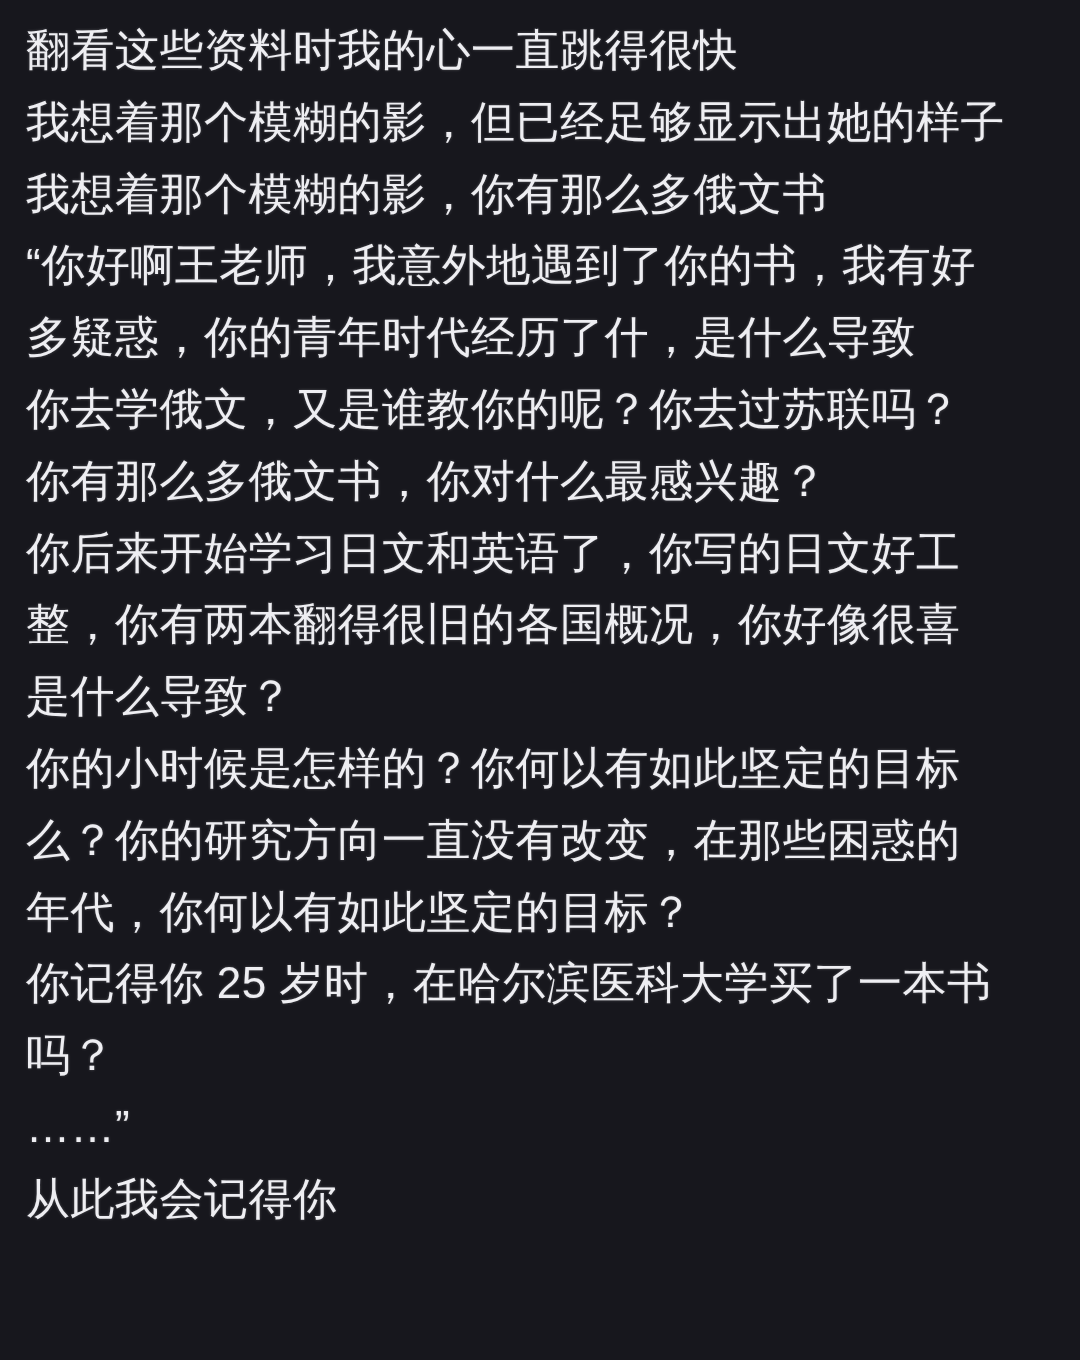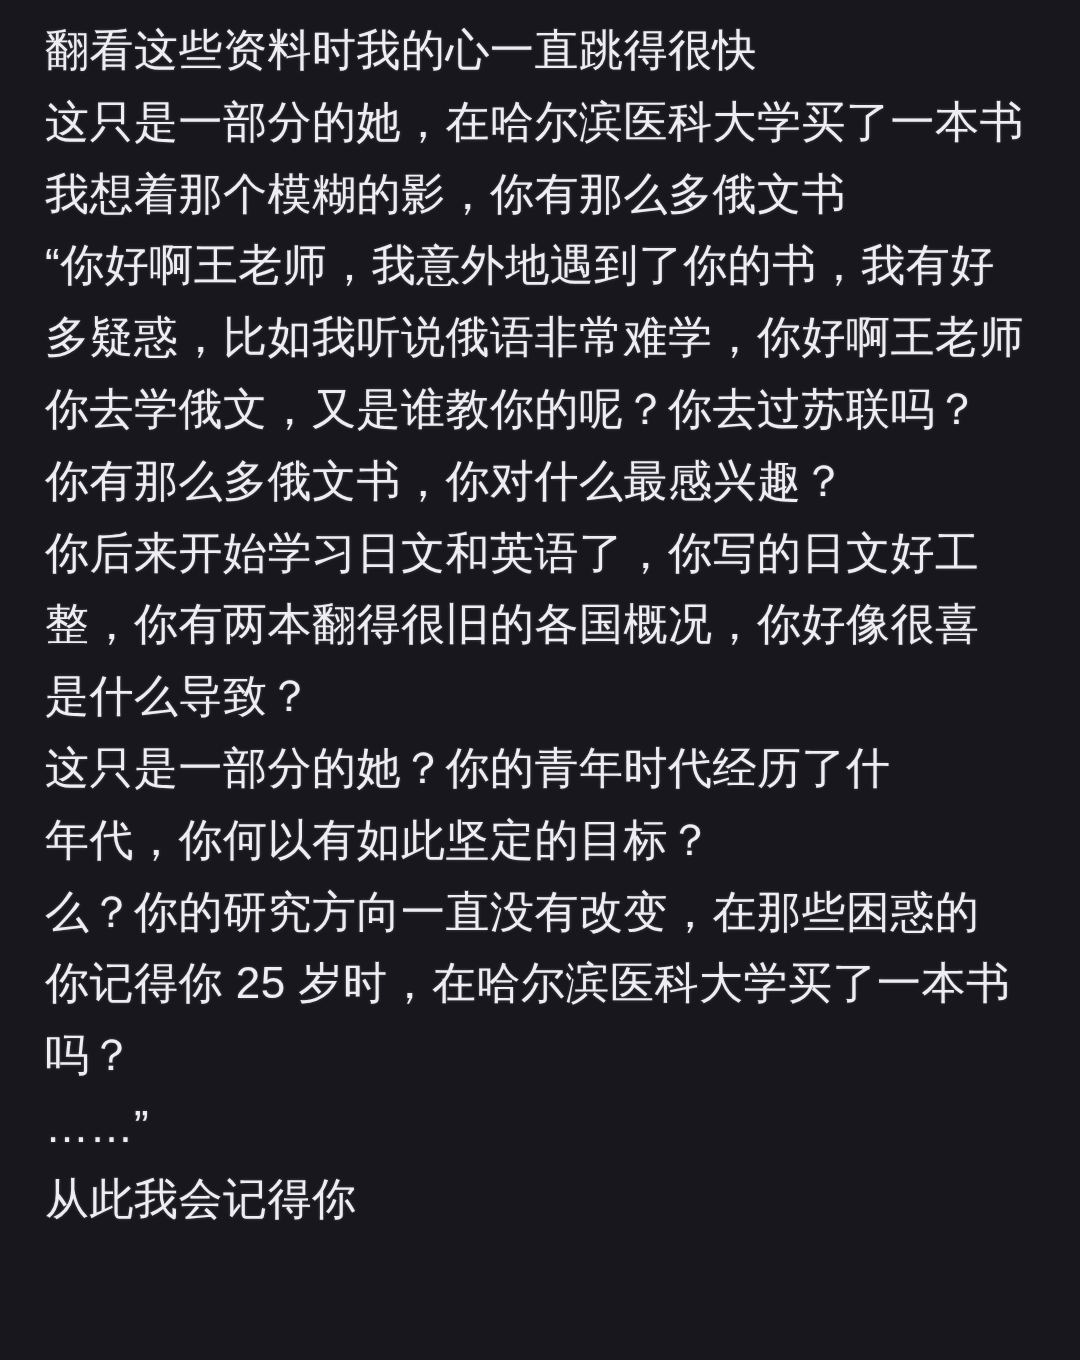--- a/index.html
+++ b/index.html
@@ -9,48 +9,48 @@
   body {
     width: 1080px;
     height: 1360px;
     background: #17171d;
     overflow: hidden;
   }
   .post {
     box-sizing: border-box;
     width: 1000px;
     height: 1360px;
-    padding: 14px 20px 0 45px;
+    padding: 14px 20px 0 26px;
     font-family: "Liberation Sans", sans-serif;
     font-weight: 400;
     color: #eeeef2;
     font-size: 44px;
     letter-spacing: 0.5px;
     text-shadow: 0 0 3px rgba(232, 232, 238, 0.28);
   }
   .line {
     height: 71.8px;
     line-height: 71.8px;
     white-space: nowrap;
   }
 </style>
 </head>
 <body style="background: rgb(23, 23, 29);">
 
 <main class="post" style="color: rgb(238, 238, 242);">
   <div class="line">翻看这些资料时我的心一直跳得很快</div>
-  <div class="line">这只是一部分的她，在哈尔滨医科大学买了一本书</div>
+  <div class="line">我想着那个模糊的影，但已经足够显示出她的样子</div>
   <div class="line">我想着那个模糊的影，你有那么多俄文书</div>
   <div class="line">“你好啊王老师，我意外地遇到了你的书，我有好</div>
-  <div class="line">多疑惑，比如我听说俄语非常难学，你好啊王老师</div>
+  <div class="line">多疑惑，你的青年时代经历了什，是什么导致</div>
   <div class="line">你去学俄文，又是谁教你的呢？你去过苏联吗？</div>
   <div class="line">你有那么多俄文书，你对什么最感兴趣？</div>
   <div class="line">你后来开始学习日文和英语了，你写的日文好工</div>
   <div class="line">整，你有两本翻得很旧的各国概况，你好像很喜</div>
   <div class="line">是什么导致？</div>
-  <div class="line">这只是一部分的她？你的青年时代经历了什</div>
+  <div class="line">你的小时候是怎样的？你何以有如此坚定的目标</div>
+  <div class="line">么？你的研究方向一直没有改变，在那些困惑的</div>
   <div class="line">年代，你何以有如此坚定的目标？</div>
-  <div class="line">么？你的研究方向一直没有改变，在那些困惑的</div>
   <div class="line">你记得你 25 岁时，在哈尔滨医科大学买了一本书</div>
   <div class="line">吗？</div>
   <div class="line">……”</div>
   <div class="line">从此我会记得你</div>
 </main>
 
 </body></html>

